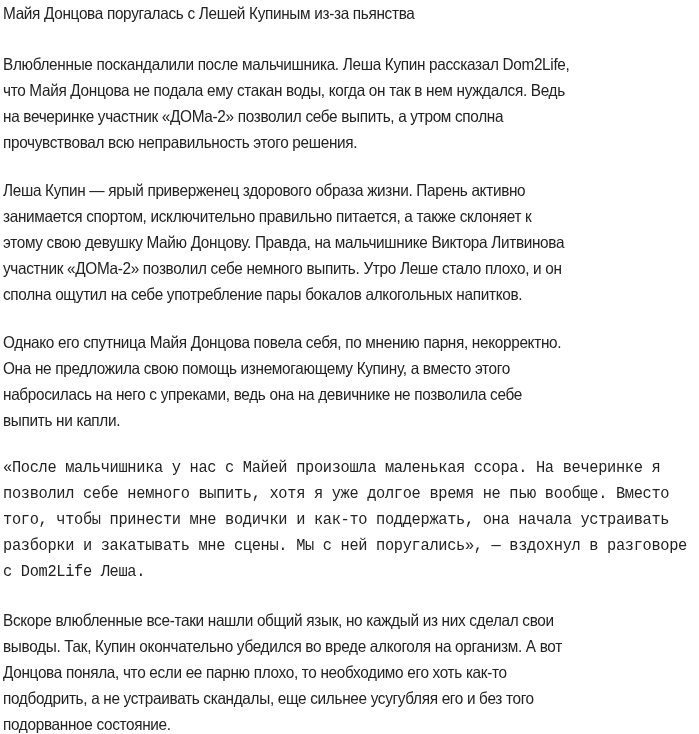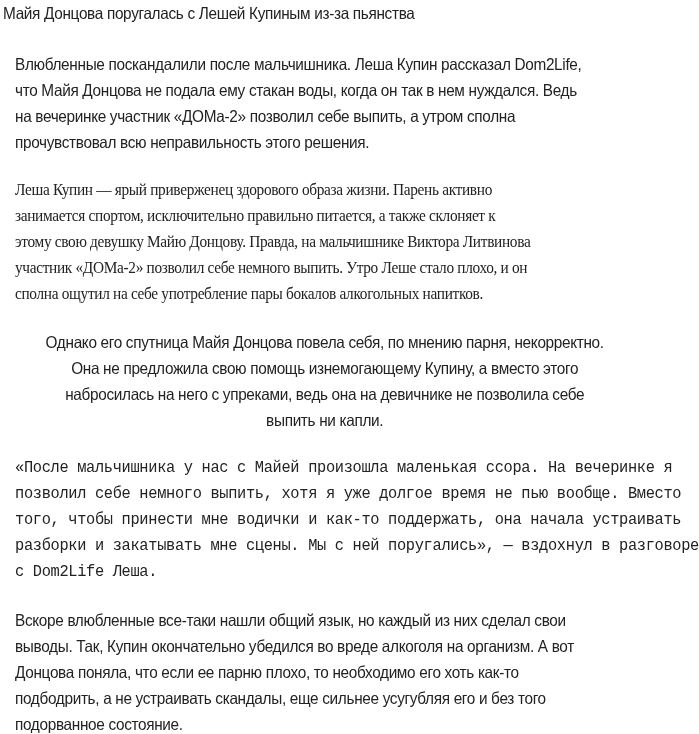--- a/index.html
+++ b/index.html
@@ -25,32 +25,32 @@
       padding-top: 3px;
       font-weight: normal;
       letter-spacing: -0.35px;
       transform: scaleX(0.93);
       transform-origin: left;
       white-space: nowrap;
     }
     .para {
       font-size: 16.5px;
       line-height: 26px;
-      margin: 12px;
+      margin: 0;
       letter-spacing: -0.35px;
     }
     .para .line {
       display: block;
       white-space: nowrap;
       transform: scaleX(0.93);
       transform-origin: left;
     }
     #p0 { margin-top: 28px; }
-    #p1 { margin-top: 22px; font-family: Liberation Serif, serif; }
-    #p2 { margin-top: 22px; text-align: center; }
+    #p1 { margin-top: 22px; }
+    #p2 { margin-top: 22px; }
     #p3 { margin-top: 22px; font-family: Liberation Mono, monospace; }
     #p4 { margin-top: 22px; }
   </style>
 </head>
 <body>
 
 <div class="article">
   <h1 class="title">Майя Донцова поругалась с Лешей Купиным из-за пьянства</h1>
 
   <p class="para" id="p0">

